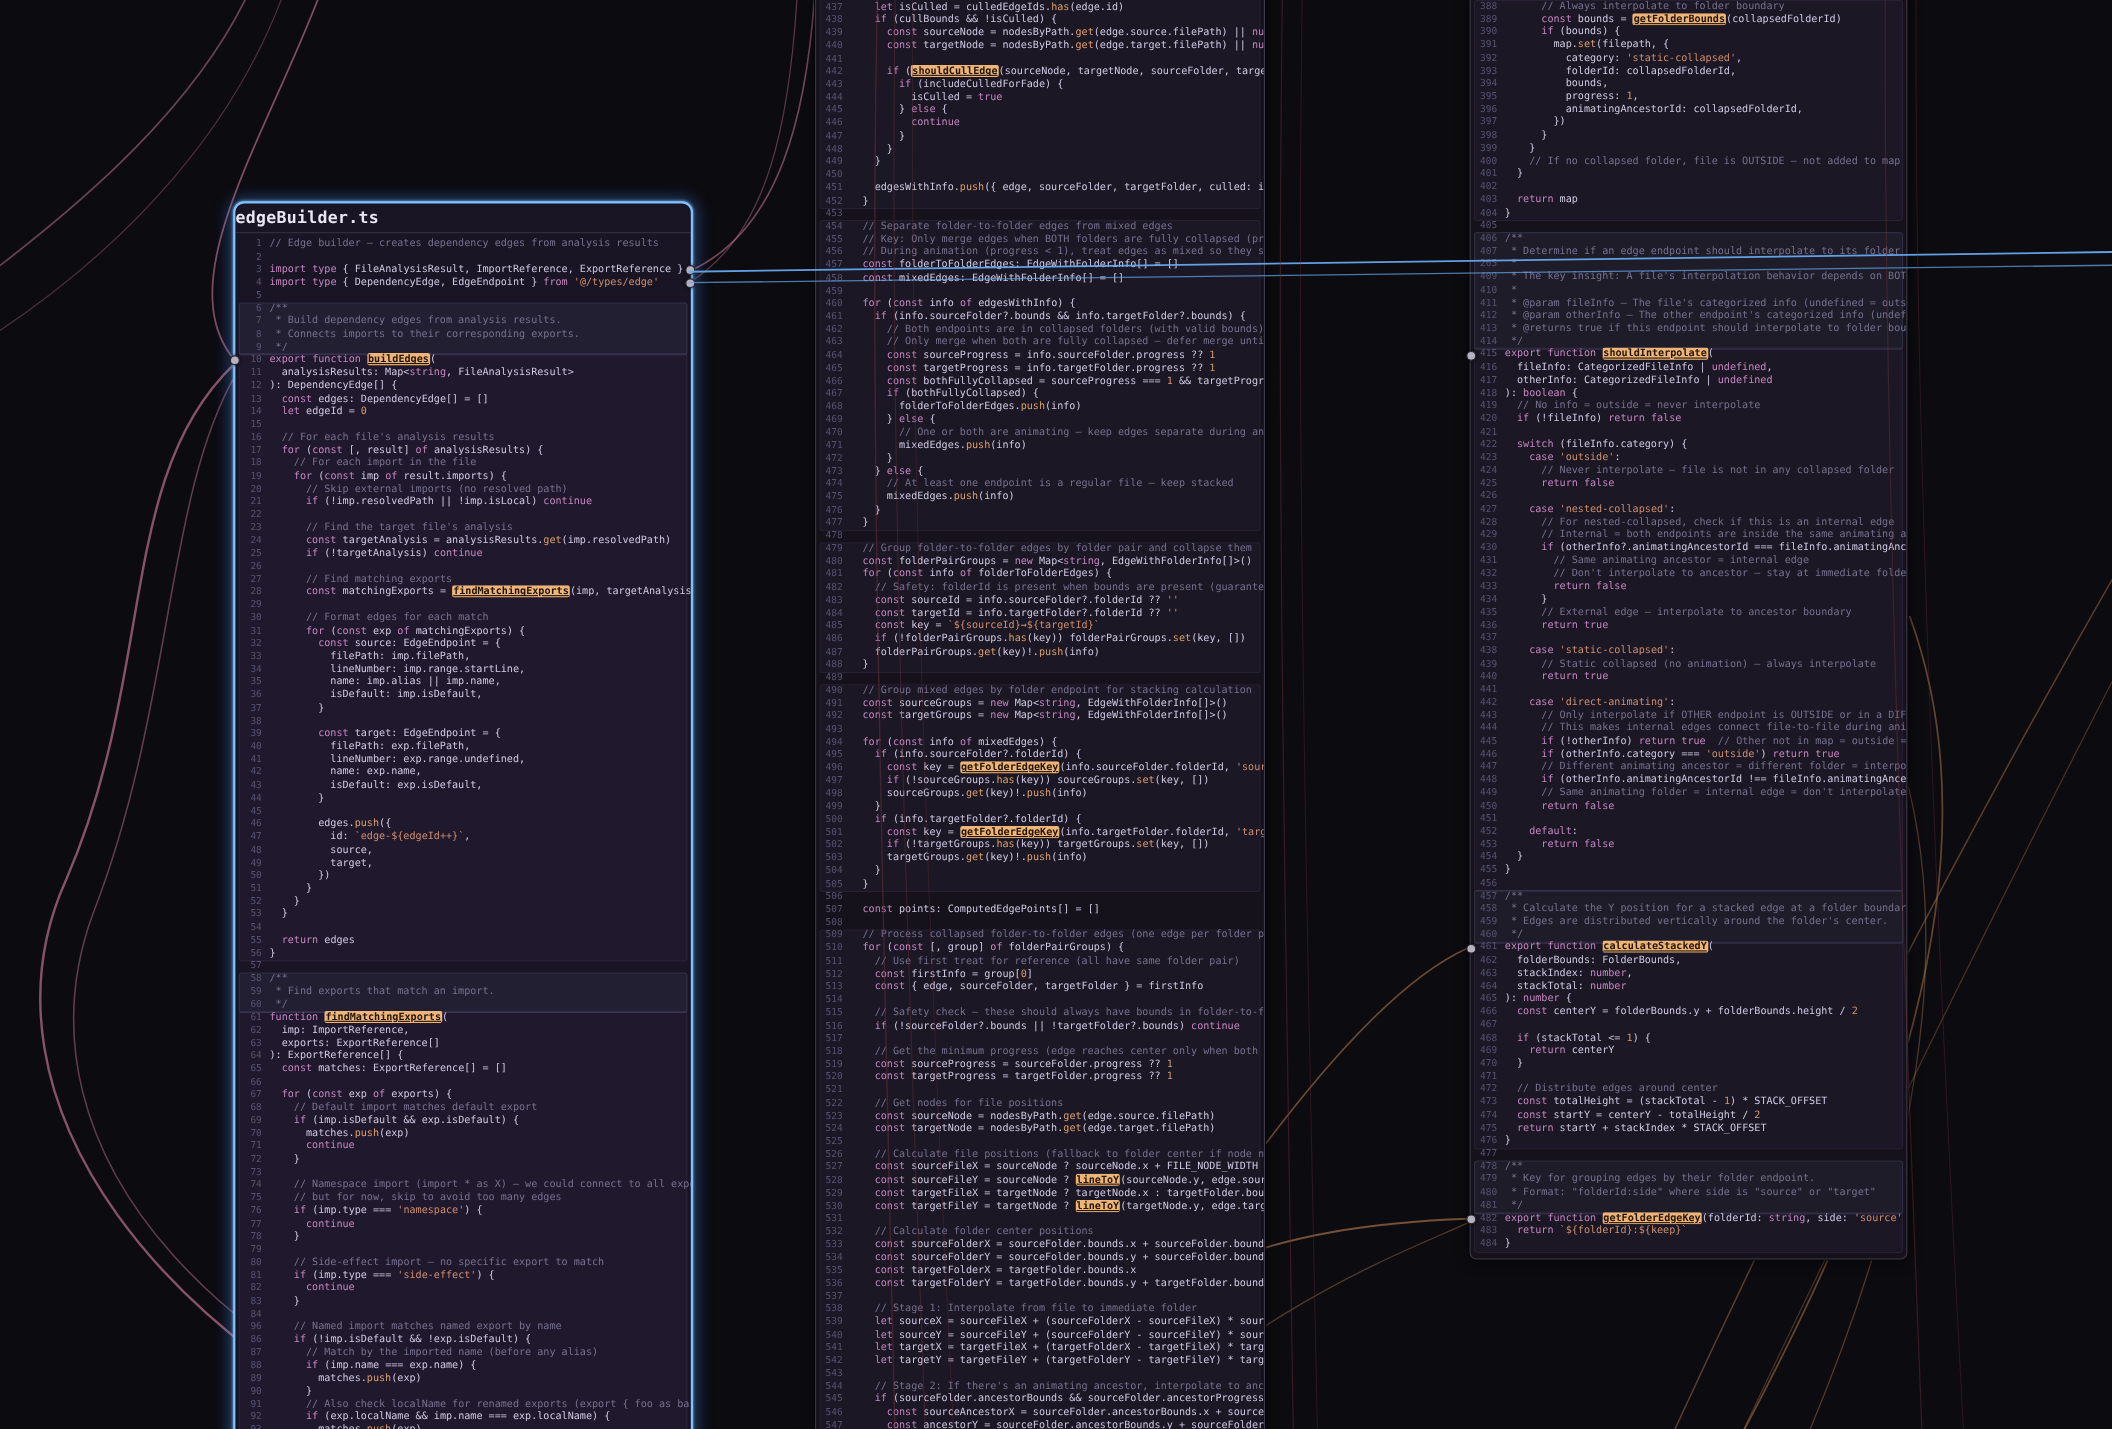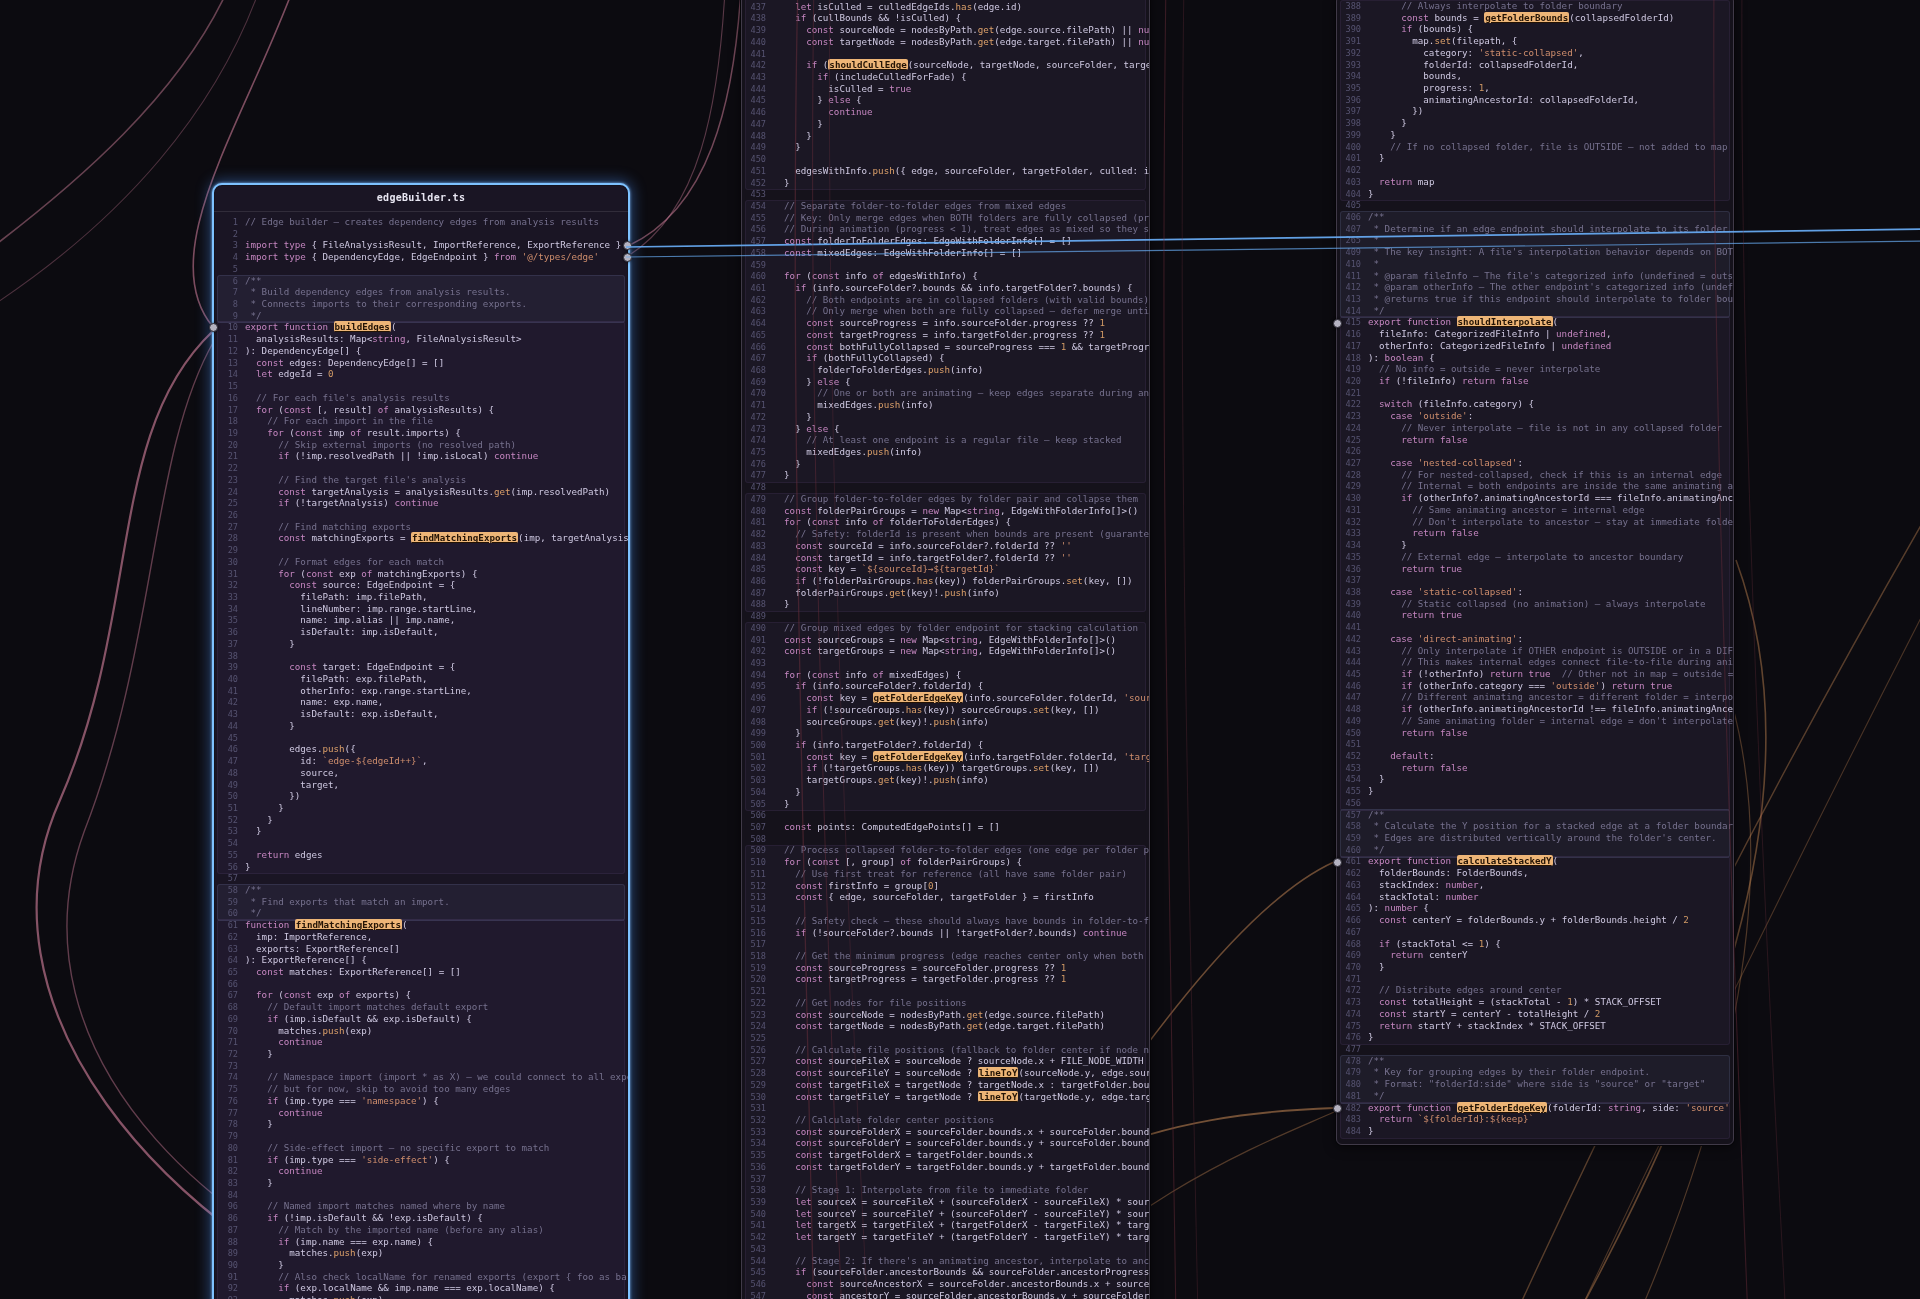--- a/index.html
+++ b/index.html
@@ -7,21 +7,21 @@
     font-family:"DejaVu Sans Mono",monospace;background:var(--canvas-bg,#0c0b10);}
   .edges{position:absolute;left:0;top:0;width:1920px;height:1299px;pointer-events:none;}
   #edges-behind{z-index:1;}
   #panels{position:absolute;left:0;top:0;width:100%;height:100%;z-index:2;}
   #edges-front{z-index:3;}
   .panel{position:absolute;background:var(--panel-bg,#15121b);border:1px solid var(--panel-border,#403a48);
     border-radius:6px;overflow:hidden;box-shadow:0 2px 12px rgba(0,0,0,.55), 0 0 0 1px #09080c;}
   .panel.selected{background:var(--panel-bg-selected,#1a1524);border:2px solid var(--selected-border,#7ec2ff);
     border-radius:10px;
     box-shadow:0 0 14px 3px rgba(80,150,255,.38), 0 0 3px rgba(150,205,255,.9), inset 0 0 0 1px rgba(20,18,30,.9);}
-  .panel-title{height:26px;line-height:26px;text-align:center;font-size:10px;font-weight:bold;
+  .panel-title{height:26px;line-height:26px;text-align:left;font-size:15px;font-weight:bold;
     color:var(--title-color,#e8e6f2);border-bottom:1px solid rgba(255,255,255,.10);letter-spacing:.3px;}
   .panel-body{position:relative;padding:4px 0 6px 0;}
   .sec{position:absolute;left:3px;right:3px;z-index:0;}
   .sec-comment{background:rgba(150,160,225,.075);border:1px solid rgba(165,175,240,.13);border-radius:3px;}
   .sec-fn{background:rgba(165,115,225,.05);border:1px solid rgba(175,135,235,.08);border-radius:3px;}
   .line{position:relative;z-index:1;height:11.72px;line-height:11.72px;font-size:9.2px;white-space:pre;overflow:hidden;}
   .ln{display:inline-block;width:24px;text-align:right;color:var(--gutter-color,#565371);
     margin-right:7px;font-size:8.6px;}
   .code{color:var(--code-color,#cfc9e2);}
   .cm{color:var(--comment-color,#76718e);}
@@ -95,21 +95,21 @@
           <div class="line"><span class="ln">31</span><span class="code">      <span class="kw">for</span> (<span class="kw">const</span> exp <span class="kw">of</span> matchingExports) {</span></div>
           <div class="line"><span class="ln">32</span><span class="code">        <span class="kw">const</span> source: EdgeEndpoint = {</span></div>
           <div class="line"><span class="ln">33</span><span class="code">          filePath: imp.filePath,</span></div>
           <div class="line"><span class="ln">34</span><span class="code">          lineNumber: imp.range.startLine,</span></div>
           <div class="line"><span class="ln">35</span><span class="code">          name: imp.alias || imp.name,</span></div>
           <div class="line"><span class="ln">36</span><span class="code">          isDefault: imp.isDefault,</span></div>
           <div class="line"><span class="ln">37</span><span class="code">        }</span></div>
           <div class="line"><span class="ln">38</span><span class="code"></span></div>
           <div class="line"><span class="ln">39</span><span class="code">        <span class="kw">const</span> target: EdgeEndpoint = {</span></div>
           <div class="line"><span class="ln">40</span><span class="code">          filePath: exp.filePath,</span></div>
-          <div class="line"><span class="ln">41</span><span class="code">          otherInfo: exp.range.startLine,</span></div>
+          <div class="line"><span class="ln">41</span><span class="code">          lineNumber: exp.range.undefined,</span></div>
           <div class="line"><span class="ln">42</span><span class="code">          name: exp.name,</span></div>
           <div class="line"><span class="ln">43</span><span class="code">          isDefault: exp.isDefault,</span></div>
           <div class="line"><span class="ln">44</span><span class="code">        }</span></div>
           <div class="line"><span class="ln">45</span><span class="code"></span></div>
           <div class="line"><span class="ln">46</span><span class="code">        edges.<span class="fn">push</span>({</span></div>
           <div class="line"><span class="ln">47</span><span class="code">          id: <span class="st">`edge-${edgeId++}`</span>,</span></div>
           <div class="line"><span class="ln">48</span><span class="code">          source,</span></div>
           <div class="line"><span class="ln">49</span><span class="code">          target,</span></div>
           <div class="line"><span class="ln">50</span><span class="code">        })</span></div>
           <div class="line"><span class="ln">51</span><span class="code">      }</span></div>
@@ -139,21 +139,21 @@
           <div class="line"><span class="ln">75</span><span class="code">    <span class="cm">// but for now, skip to avoid too many edges</span></span></div>
           <div class="line"><span class="ln">76</span><span class="code">    <span class="kw">if</span> (imp.type === <span class="st">'namespace'</span>) {</span></div>
           <div class="line"><span class="ln">77</span><span class="code">      <span class="kw">continue</span></span></div>
           <div class="line"><span class="ln">78</span><span class="code">    }</span></div>
           <div class="line"><span class="ln">79</span><span class="code"></span></div>
           <div class="line"><span class="ln">80</span><span class="code">    <span class="cm">// Side-effect import — no specific export to match</span></span></div>
           <div class="line"><span class="ln">81</span><span class="code">    <span class="kw">if</span> (imp.type === <span class="st">'side-effect'</span>) {</span></div>
           <div class="line"><span class="ln">82</span><span class="code">      <span class="kw">continue</span></span></div>
           <div class="line"><span class="ln">83</span><span class="code">    }</span></div>
           <div class="line"><span class="ln">84</span><span class="code"></span></div>
-          <div class="line"><span class="ln">96</span><span class="code">    <span class="cm">// Named import matches named where by name</span></span></div>
+          <div class="line"><span class="ln">96</span><span class="code">    <span class="cm">// Named import matches named export by name</span></span></div>
           <div class="line"><span class="ln">86</span><span class="code">    <span class="kw">if</span> (!imp.isDefault &amp;&amp; !exp.isDefault) {</span></div>
           <div class="line"><span class="ln">87</span><span class="code">      <span class="cm">// Match by the imported name (before any alias)</span></span></div>
           <div class="line"><span class="ln">88</span><span class="code">      <span class="kw">if</span> (imp.name === exp.name) {</span></div>
           <div class="line"><span class="ln">89</span><span class="code">        matches.<span class="fn">push</span>(exp)</span></div>
           <div class="line"><span class="ln">90</span><span class="code">      }</span></div>
           <div class="line"><span class="ln">91</span><span class="code">      <span class="cm">// Also check localName for renamed exports (export { foo as bar })</span></span></div>
           <div class="line"><span class="ln">92</span><span class="code">      <span class="kw">if</span> (exp.localName &amp;&amp; imp.name === exp.localName) {</span></div>
           <div class="line"><span class="ln">93</span><span class="code">        matches.<span class="fn">push</span>(exp)</span></div>
         </div>
       </div>

